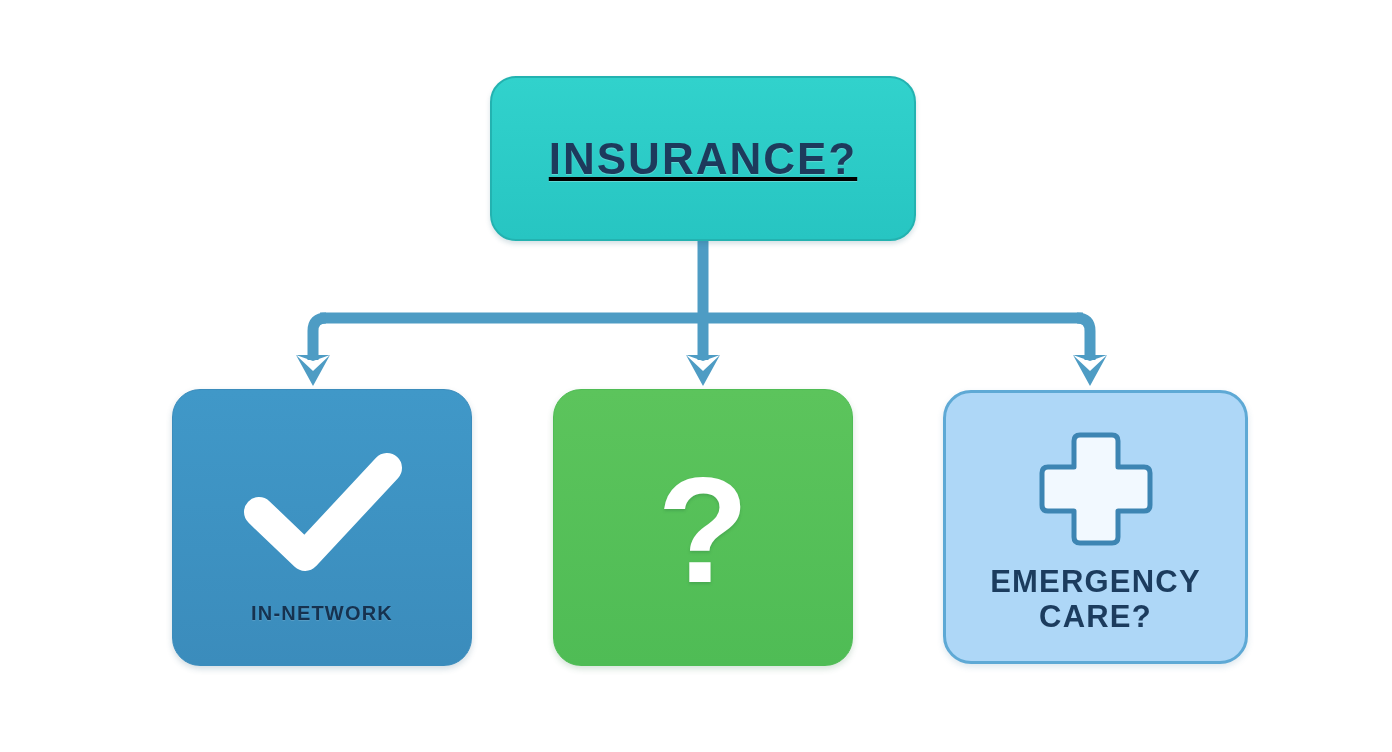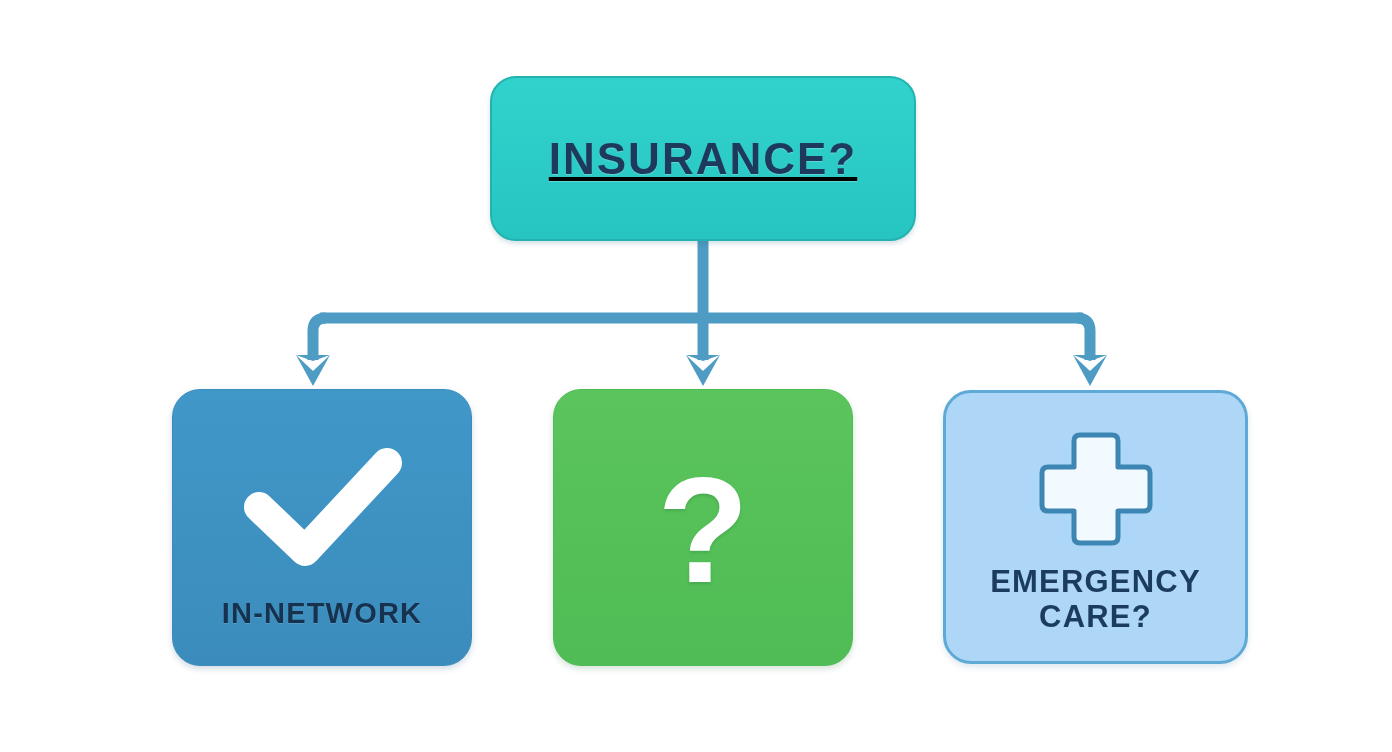--- a/index.html
+++ b/index.html
@@ -66,21 +66,21 @@
   .child-icon {
     flex: 0 0 auto;
     height: 150px;
     display: flex;
     align-items: center;
     justify-content: center;
     margin-top: 10px;
   }
   .child-label {
     flex: 0 0 auto;
-    font-size: 29px;
+    font-size: 20px;
     font-weight: bold;
     letter-spacing: 1.2px;
     text-align: center;
     line-height: 1.12;
     margin-top: 16px;
     white-space: pre-line;
   }
 
   
   #child-in-network {

